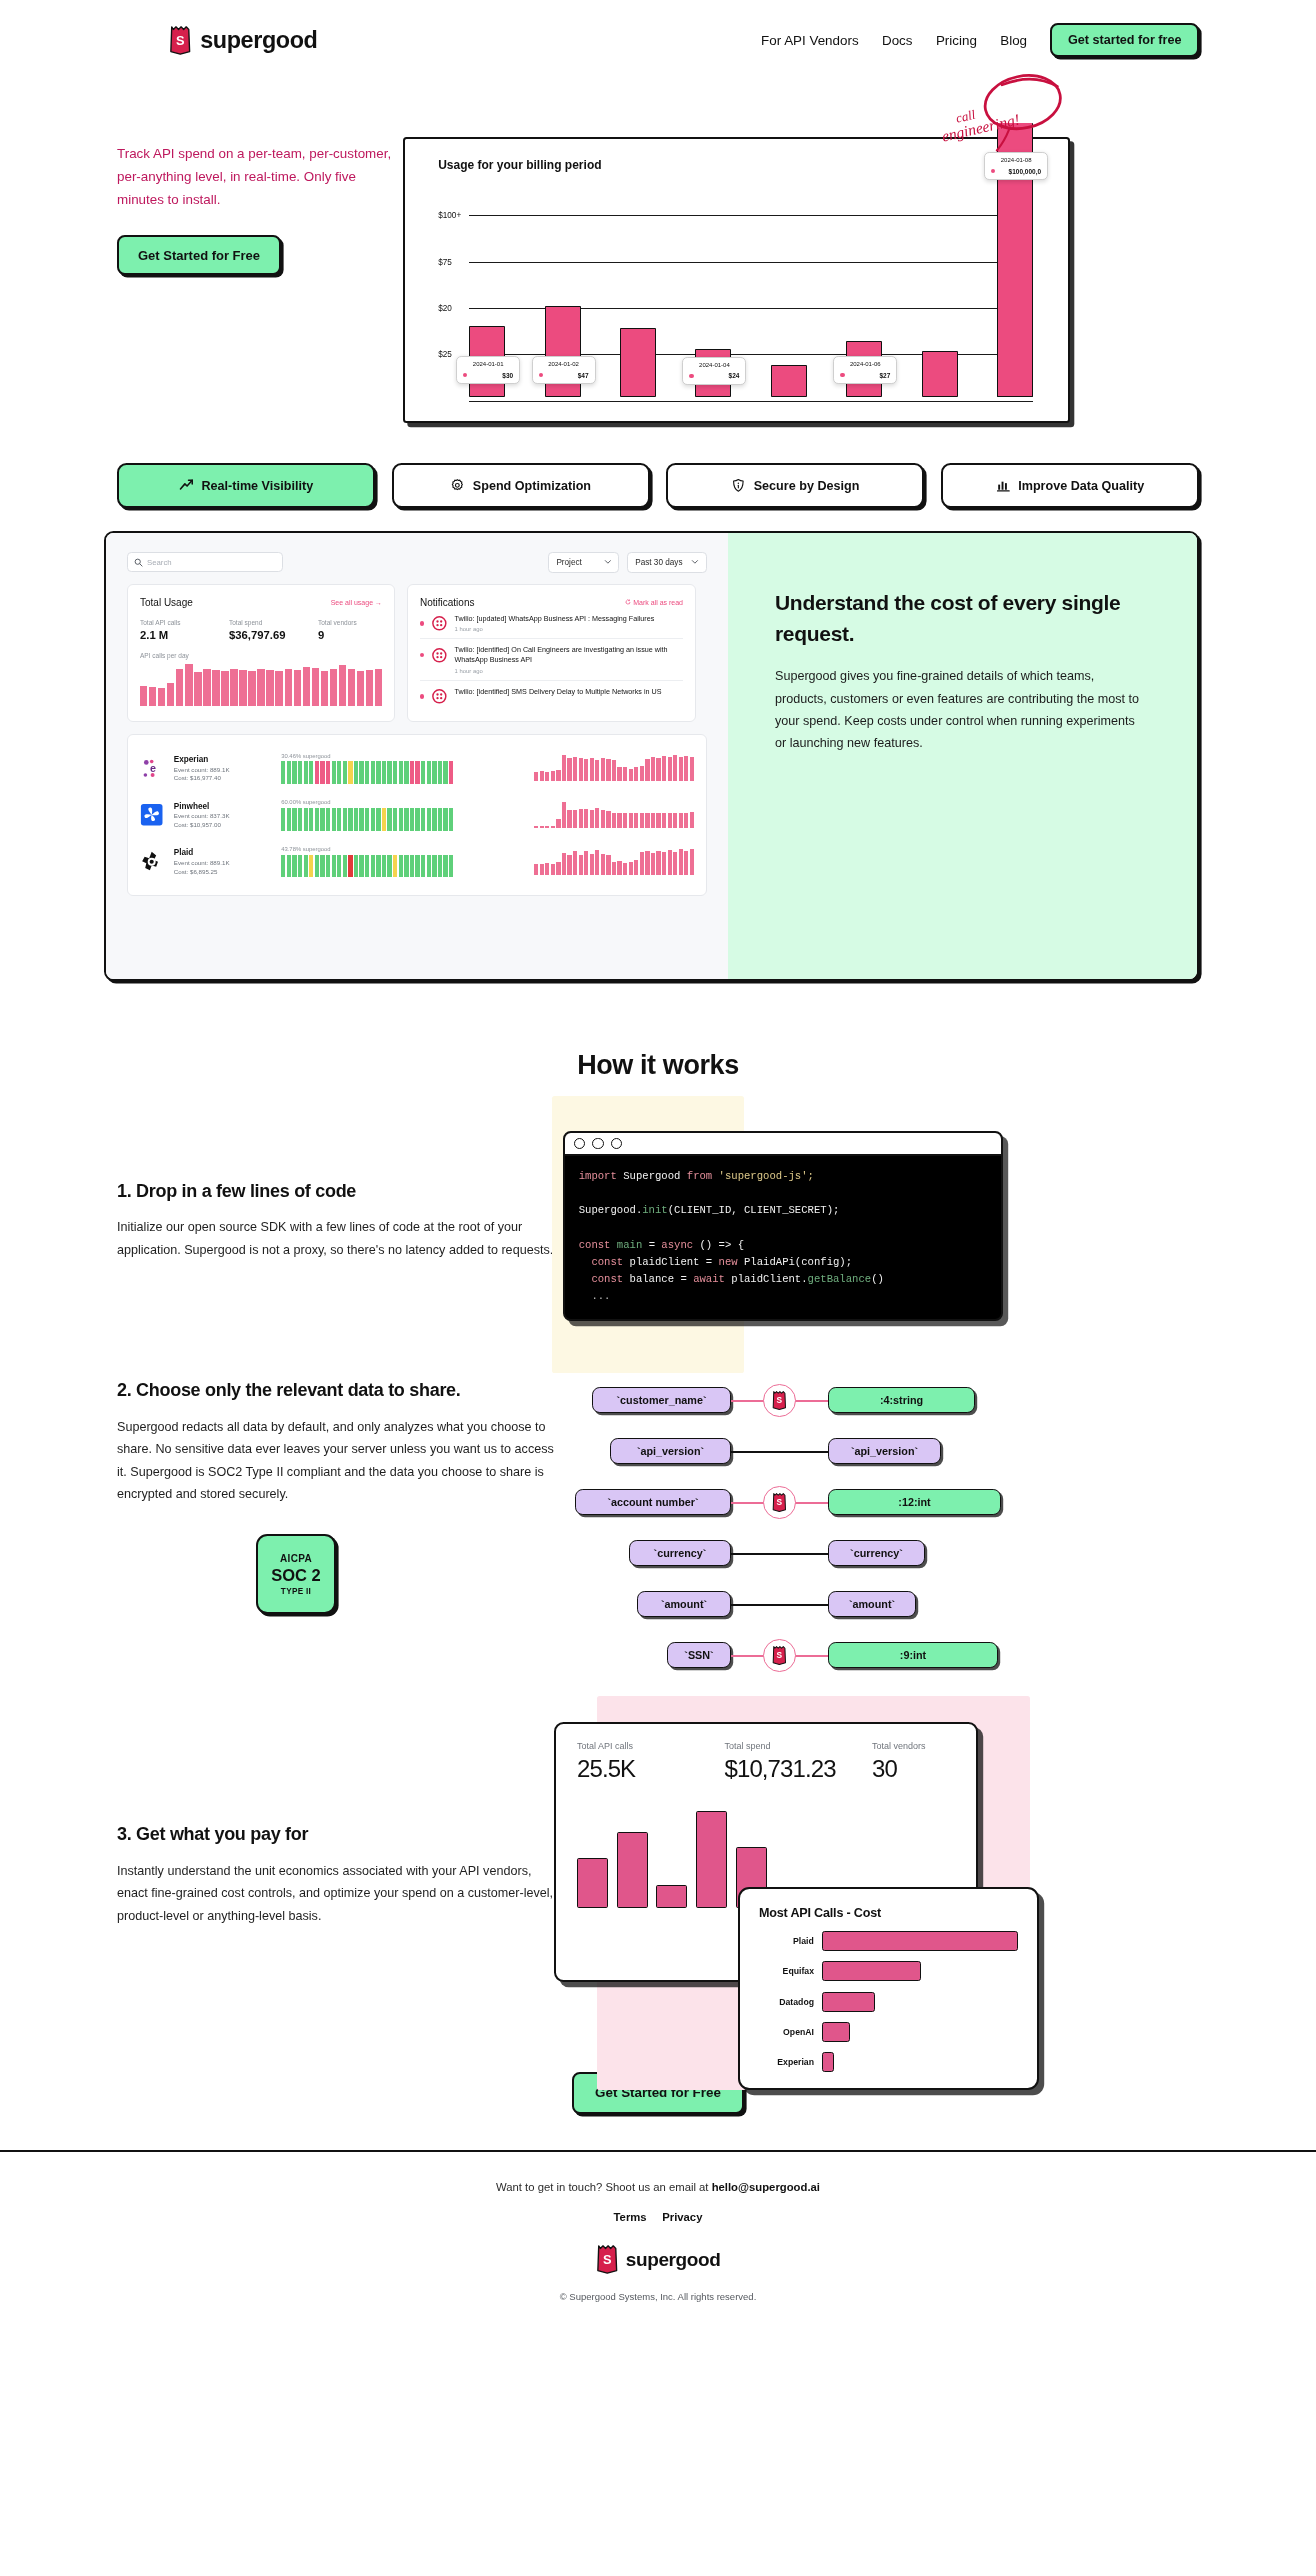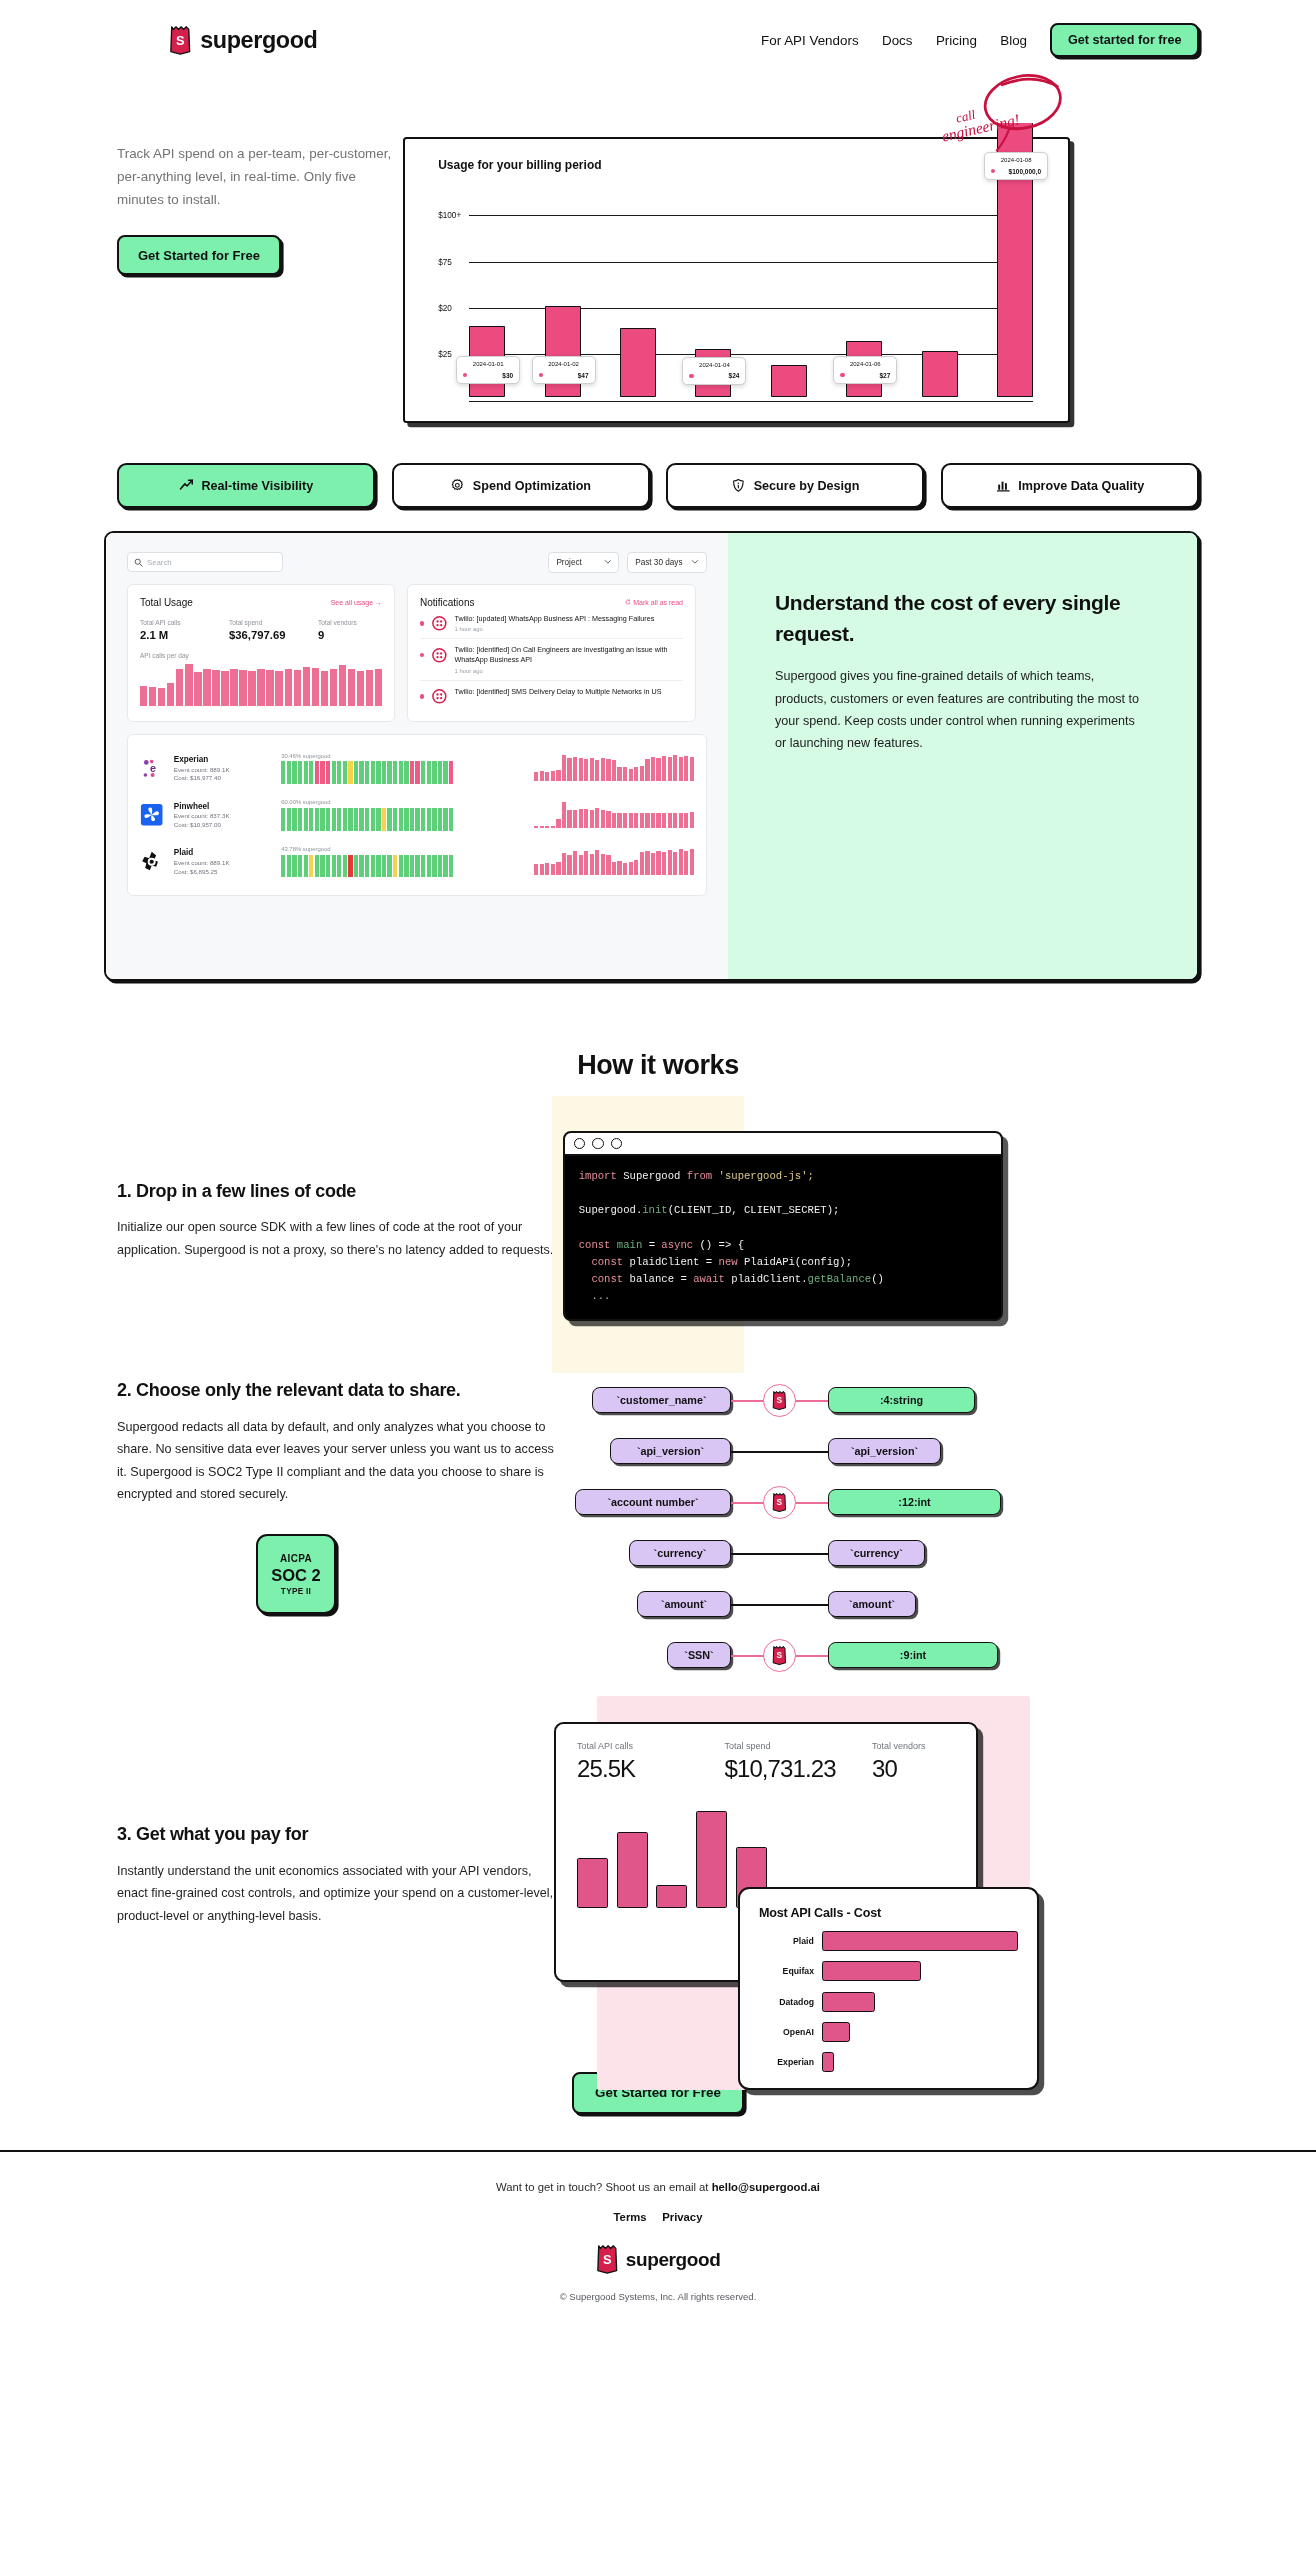--- a/index.html
+++ b/index.html
@@ -31,21 +31,21 @@
   }
 
   
   .hero { position: relative; display: flex; padding: 24px 0 0 0; }
   .hero-left { width: 398px; padding-left: 117px; padding-top: 19px; }
   .hero-h1 {
     font-size: 33px; line-height: 1.42; font-weight: 700;
     letter-spacing: -0.7px; color: #111; max-width: 294px;
   }
   .hero-sub {
-    margin-top: 19px; font-size: 13.4px; line-height: 1.72; color: #737373;
+    margin-top: 19px; font-size: 13.4px; line-height: 1.72; color: #be185d;
     max-width: 329px;
   }
   .hero-cta { margin-top: 24px; }
   .hero-cta .btn-green { padding: 10.4px 19px; font-size: 13px; }
 
   .hero-right { position: relative; flex: 1; padding-right: 130px; }
 
   
   .chartcard {
     position: relative; margin-top: 33px; margin-left: 5.2px;

